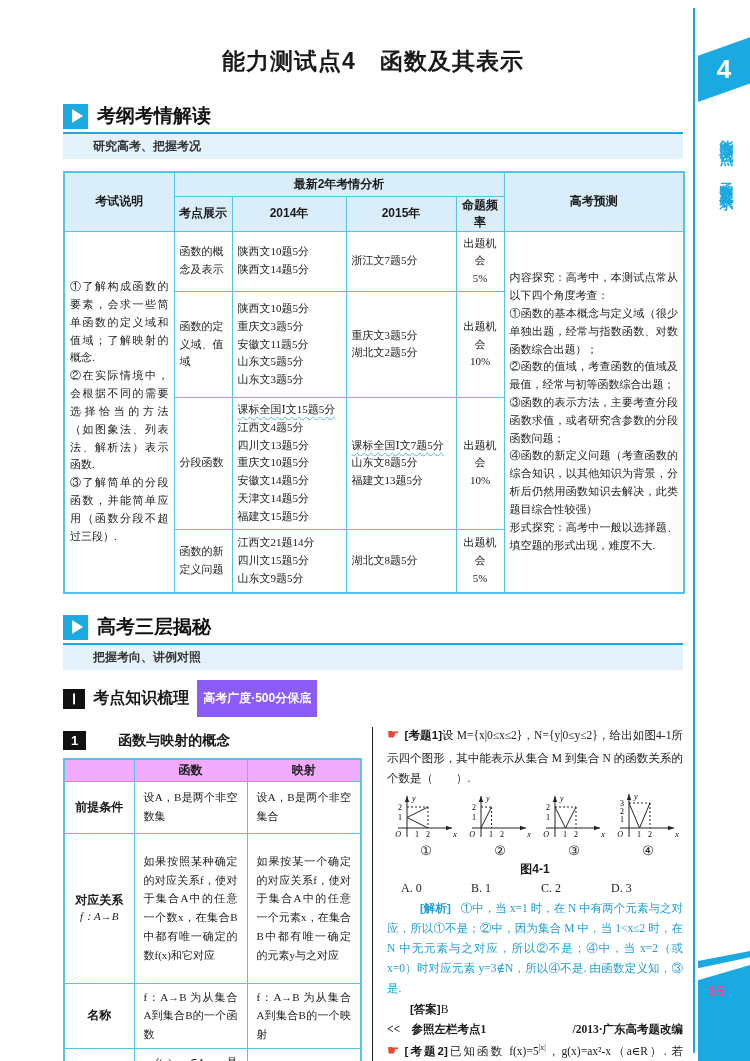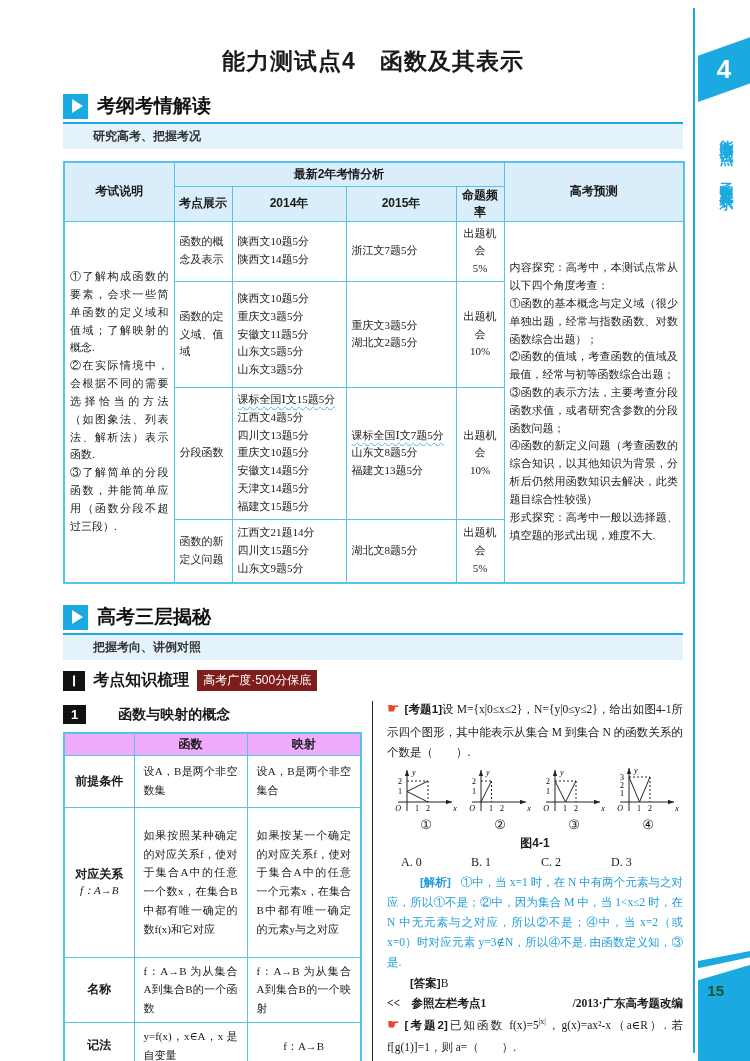--- a/index.html
+++ b/index.html
@@ -5,21 +5,21 @@
   * { margin:0; padding:0; box-sizing:border-box; }
   body { background:#fff; }
   .page { position:relative; width:750px; height:1061px; background:#ffffff; overflow:hidden;
           font-family:"Liberation Sans", sans-serif; color:#1a1a1a; }
   .content { position:absolute; left:63px; top:0; width:620px; }
 
   
   .main-title { margin-top:46px; text-align:center; font-size:23px; font-weight:bold; letter-spacing:1px; }
 
   
-  .sec { margin-top:16px; }
+  .sec { margin-top:26px; }
   .sec-bar { display:flex; align-items:center; gap:9px; border-bottom:2px solid #1ba9e1; padding-bottom:3px; }
   .play-box { width:25px; height:25px; background:#1ba9e1; display:flex; align-items:center; justify-content:center; flex:0 0 auto; }
   .play-box::after { content:""; border-left:11px solid #fff; border-top:7px solid transparent; border-bottom:7px solid transparent; margin-left:3px; }
   .sec-title { font-size:19px; font-weight:bold; color:#111; }
   .sec-sub { background:#e3f2fb; font-size:12px; font-weight:bold; color:#333; padding:4px 0 4px 30px; }
 
   
   table.exam { width:620px; border-collapse:collapse; margin-top:12px; border:2px solid #55c3ea; table-layout:fixed; }
   table.exam th, table.exam td { border:1px solid #55c3ea; vertical-align:middle; }
   table.exam thead th { background:#d9eefa; font-size:12px; font-weight:bold; text-align:center; height:24px; }
@@ -29,21 +29,21 @@
   td.desc-cell { font-size:11px; white-space:pre-line; text-align:justify; padding:4px 6px; }
   td.pred-cell { font-size:10.8px; line-height:1.58; white-space:pre-line; text-align:justify; padding:4px 6px; vertical-align:middle; }
   .wavy { display:block; text-decoration:underline; text-decoration-style:wavy; text-decoration-color:#49b8e8; text-decoration-thickness:1px; text-underline-offset:3px; }
 
   
   .row-flex { display:flex; align-items:center; gap:8px; }
   .roman-box { background:#111; color:#fff; font-weight:bold; font-size:14px; padding:1px 9px; line-height:18px; }
   .num-box { background:#111; color:#fff; font-weight:bold; font-size:13px; padding:1px 8px; line-height:17px; }
   .k-heading { font-size:16px; font-weight:bold; }
   .t-heading { font-size:14px; font-weight:bold;padding-left:24px; }
-  .red-badge { background:#7f1d1d; color:#fff; font-size:12px; font-weight:normal; padding:2px 6px; }
+  .red-badge { background:#8b5cf6; color:#fff; font-size:12px; font-weight:bold; padding:10px 6px; }
   .mt8{margin-top:8px;} .mt10{margin-top:10px;} .mt20{margin-top:20px;}
 
   .cols { display:flex; margin-top:6px; }
   .col-left { width:297px; flex:0 0 auto; }
   .col-div { width:1px; background:#222; margin:4px 14px 0 12px; }
   .col-right { flex:1; }
 
   
   table.concept { width:297px; border-collapse:collapse; border:2px solid #55c3ea; table-layout:fixed; margin-top:8px; }
   table.concept th, table.concept td { border:1px solid #55c3ea; }
@@ -72,21 +72,21 @@
   .side-rule { position:absolute; right:55px; top:8px; bottom:8px; width:2px; background:#1ba9e1; }
   .tab-badge { position:absolute; right:0; top:36px; width:52px; height:66px; background:#1ba9e1;
                clip-path:polygon(0 30%, 100% 2%, 100% 72%, 0 100%); color:#fff; font-size:26px; font-weight:bold;
                display:flex; align-items:center; justify-content:center; }
   .side-vtext { position:absolute; right:14px; top:128px; writing-mode:vertical-rl; color:#1ba9e1;
                 font-size:14px; font-weight:bold; letter-spacing:3px; }
   .page-badge { position:absolute; right:0; bottom:0; width:52px; height:96px; background:#1ba9e1;
                 clip-path:polygon(0 16%, 100% 0, 100% 100%, 0 100%); }
   .page-badge-sliver { position:absolute; right:0; bottom:88px; width:52px; height:22px; background:#1ba9e1;
                 clip-path:polygon(0 45%, 100% 0, 100% 28%, 0 78%); }
-  .page-num { position:absolute; right:26px; bottom:62px; color:#14532d; font-size:15px; font-weight:bold; }
+  .page-num { position:absolute; right:26px; bottom:62px; color:#ec4899; font-size:15px; font-weight:bold; }
 
   .graph-txt { font-family:"Liberation Serif","DejaVu Serif",serif; font-size:8px; font-style:italic; }
   .graph-txt-u { font-family:"Liberation Serif","DejaVu Serif",serif; font-size:8px; }
 </style>
 </head>
 <body>
 
 <div class="page">
   <div class="content">
 

